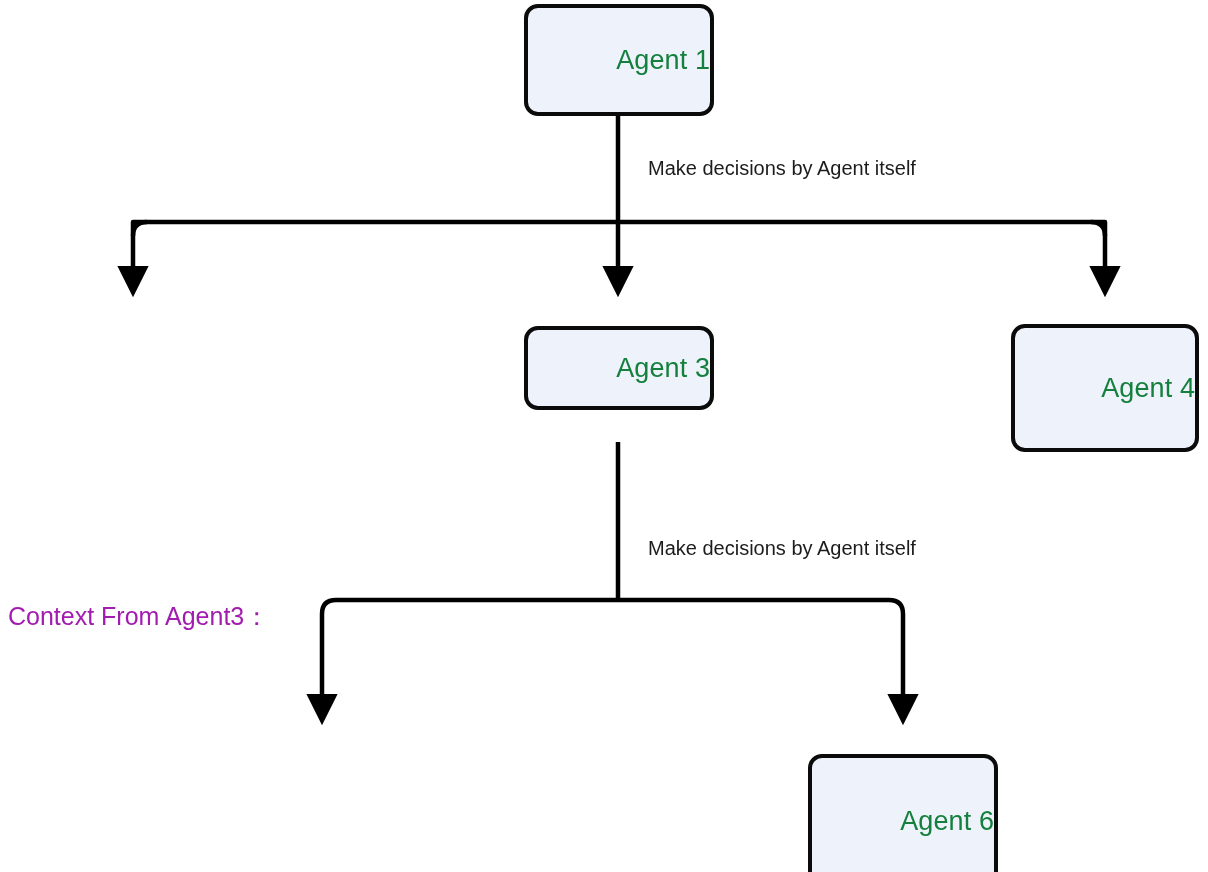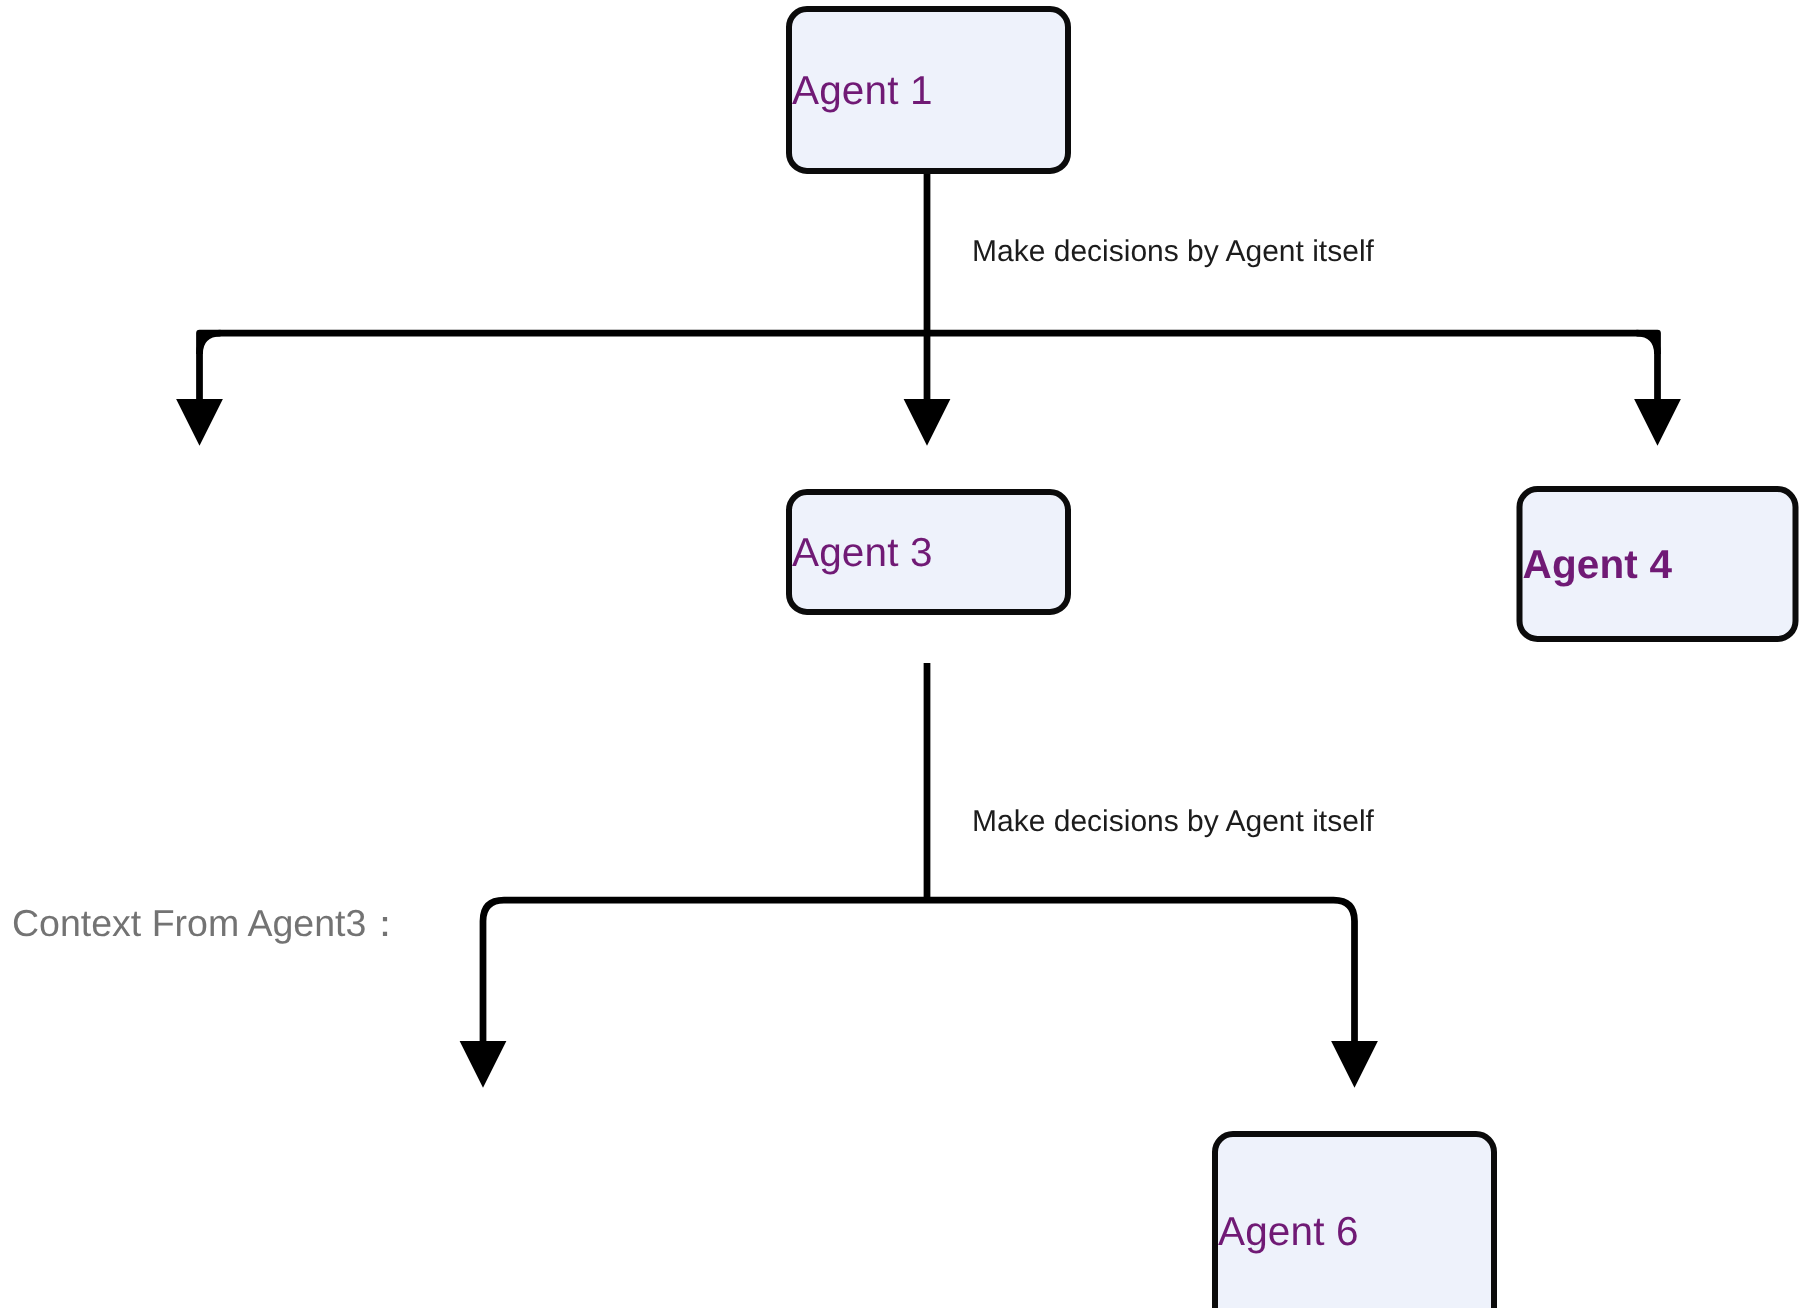--- a/index.html
+++ b/index.html
@@ -26,37 +26,37 @@
     height: 872px;
   }
   .node {
     position: absolute;
     box-sizing: border-box;
     background: #eef2fb;
     border: 4px solid #0b0b0b;
     border-radius: 14px;
     display: flex;
     align-items: center;
-    justify-content: flex-start;
-    color: #701a75;
+    justify-content: flex-end;
+    color: #15803d;
     font-size: 27px;
     font-weight: 400;
     letter-spacing: 0.1px;
     line-height: 1;
   }
   .edge-label {
     position: absolute;
     color: #1c1c1c;
     font-size: 20px;
     line-height: 1.1;
     white-space: nowrap;
   }
   .note-block {
     position: absolute;
-    color: #737373;
+    color: #a21caf;
     font-size: 25px;
     line-height: 1.0;
   }
   .note-title {
     display: block;
     white-space: nowrap;
     margin: 0 0 6px 0;
   }
   .note-list {
     margin: 0;
@@ -109,21 +109,21 @@
 
   <div class="node" id="node-agent1" style="left:524px; top:4px; width:190px; height:112px;">
     <span>Agent 1</span>
   </div>
 
 
   <div class="node" id="node-agent3" style="left:524px; top:326px; width:190px; height:84px;">
     <span>Agent 3</span>
   </div>
 
-  <div class="node" id="node-agent4" style="left:1011px; top:324px; width:188px; height:104px;font-weight:bold;">
+  <div class="node" id="node-agent4" style="left:1011px; top:324px; width:188px; height:128px;">
     <span>Agent 4</span>
   </div>
 
 
   <div class="node" id="node-agent6" style="left:808px; top:754px; width:190px; height:134px;">
     <span>Agent 6</span>
   </div>
 
   <div class="edge-label" id="edge-label-1" style="left:648px; top:157px;">Make decisions by Agent itself</div>
 

